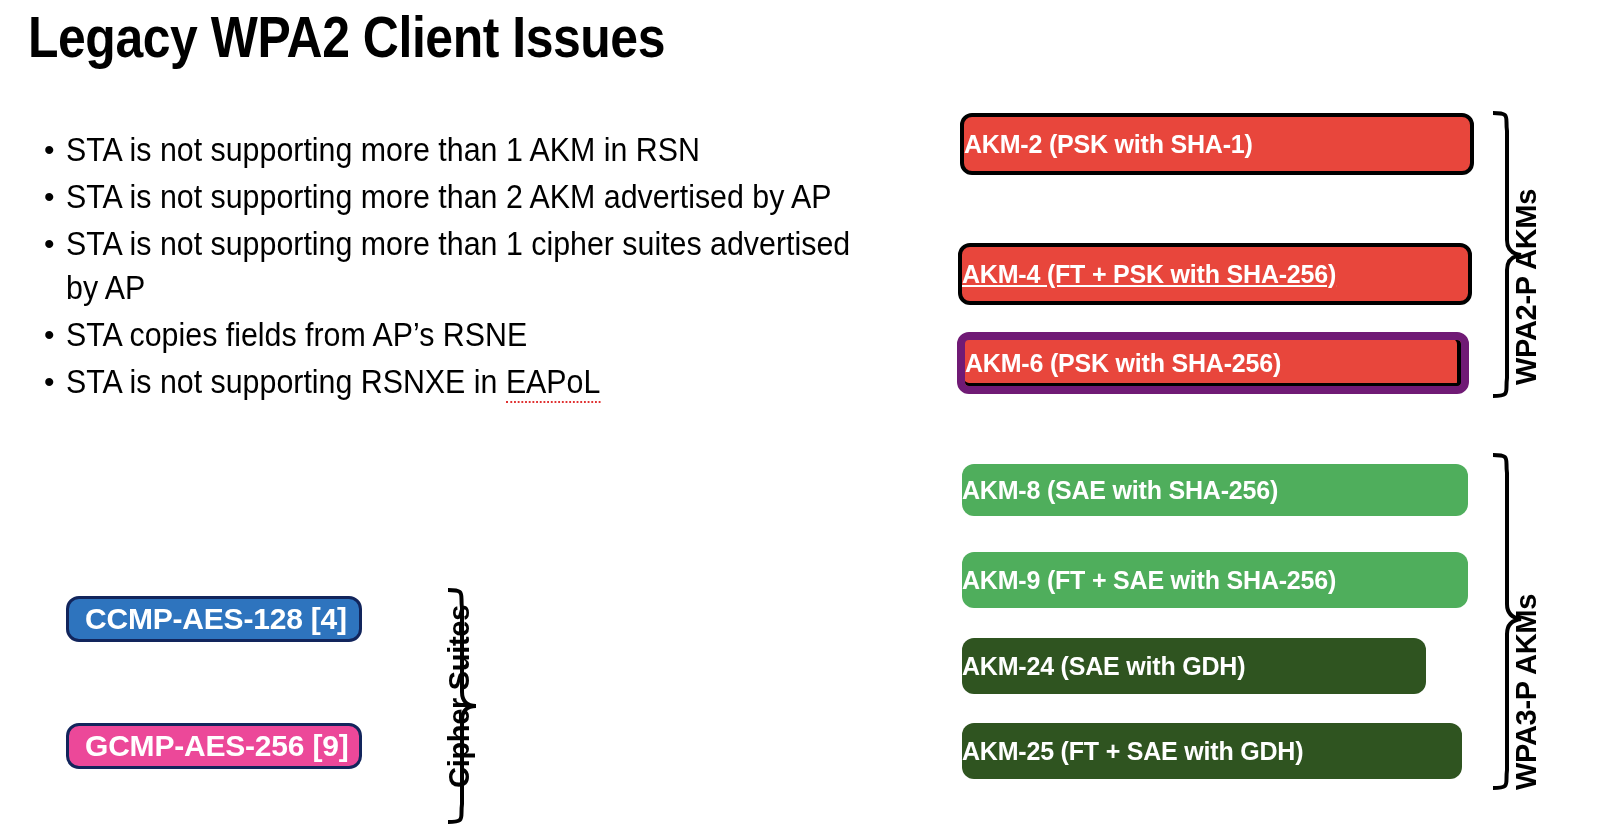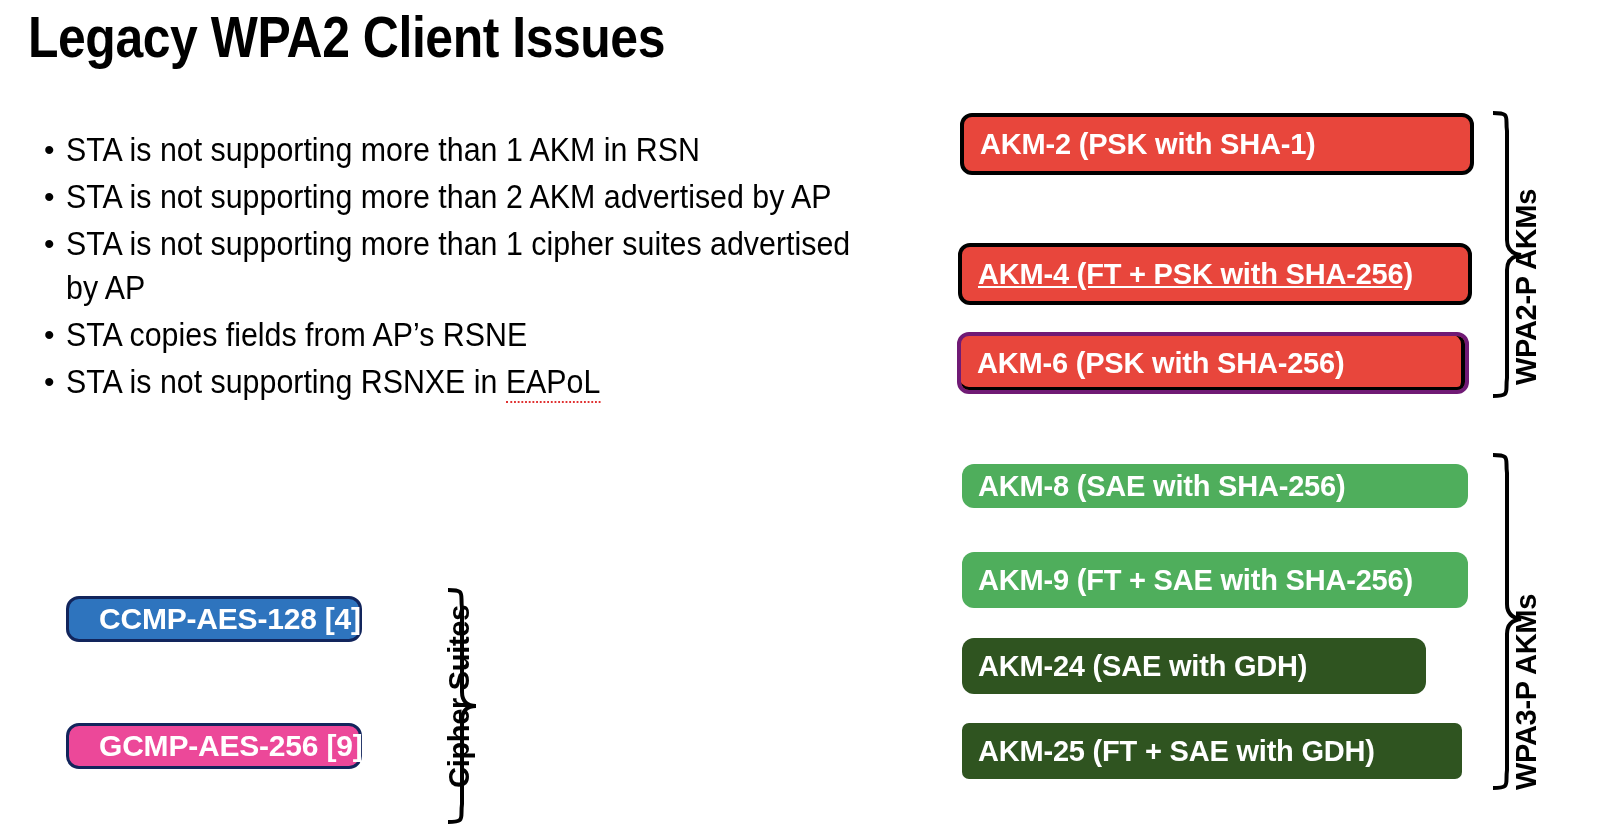--- a/index.html
+++ b/index.html
@@ -70,39 +70,38 @@
   
   .pill {
     position: absolute;
     display: flex;
     align-items: center;
     box-sizing: border-box;
     border-radius: 12px;
     color: #ffffff;
     font-family: "Liberation Sans", sans-serif;
     font-weight: bold;
-    font-size: 29px;
-    padding-left: 16px;
+    font-size: 25px;
     white-space: nowrap;
     letter-spacing: -0.2px;
   }
   .pill.outlined {
     border: 4px solid #000000;
   }
   .pill.doubled {
-    border: 4px solid #701a75;
+    border: 8px solid #701a75;
     box-shadow: -5px 0 0 -1px #000000 inset, 0 -4px 0 -1px #000000 inset;
   }
   .pill.noborder { border: none; }
 
   
   .pill.cipher {
     font-size: 30px;
     border-radius: 13px;
-    padding-left: 30px;
+    padding-left: 16px;
   }
 
   
   .vlabel {
     position: absolute;
     font-family: "Liberation Sans", sans-serif;
     font-weight: bold;
     font-size: 29px;
     color: #000;
     transform-origin: left top;
@@ -169,27 +168,27 @@
 <div class="pill doubled" style="left:957px; top:332px; width:512px; height:62px; background:#E8463C;">AKM-6 (PSK with SHA-256)</div>
 
 <div class="vlabel" style="left:1510px; top:385px;">WPA2-P AKMs</div>
 
 <div class="brace" style="left:1487px; top:110px;">
   <svg width="56" height="290" viewBox="0 0 56 290" fill="none" aria-hidden="true">
     <path d="M6 3 C24 3 18 7 20 21 L20 130 C20 140 26 144 34 145 C26 146 20 150 20 160 L20 268 C18 282 24 286 6 286" stroke="#000000" stroke-width="4" fill="none"></path>
   </svg>
 </div>
 
-<div class="pill noborder" style="left:962px; top:464px; width:506px; height:44px; background:#4FAE5C;">AKM-8 (SAE with SHA-256)</div>
+<div class="pill noborder" style="left:962px; top:464px; width:506px; height:52px; background:#4FAE5C;">AKM-8 (SAE with SHA-256)</div>
 
 <div class="pill noborder" style="left:962px; top:552px; width:506px; height:56px; background:#4FAE5C;">AKM-9 (FT + SAE with SHA-256)</div>
 
 <div class="pill noborder" style="left:962px; top:638px; width:464px; height:56px; background:#2F5420;">AKM-24 (SAE with GDH)</div>
 
-<div class="pill noborder" style="left:962px; top:723px; width:500px; height:56px; background:#2F5420;border-radius:7px;">AKM-25 (FT + SAE with GDH)</div>
+<div class="pill noborder" style="left:962px; top:723px; width:500px; height:56px; background:#2F5420;">AKM-25 (FT + SAE with GDH)</div>
 
 <div class="vlabel" style="left:1510px; top:790px;">WPA3-P AKMs</div>
 
 <div class="brace" style="left:1487px; top:452px;">
   <svg width="56" height="340" viewBox="0 0 56 340" fill="none" aria-hidden="true">
     <path d="M6 3 C24 3 18 7 20 21 L20 152 C20 162 26 166 34 167 C26 168 20 172 20 182 L20 318 C18 332 24 336 6 336" stroke="#000000" stroke-width="4" fill="none"></path>
   </svg>
 </div>
 
 </body></html>

